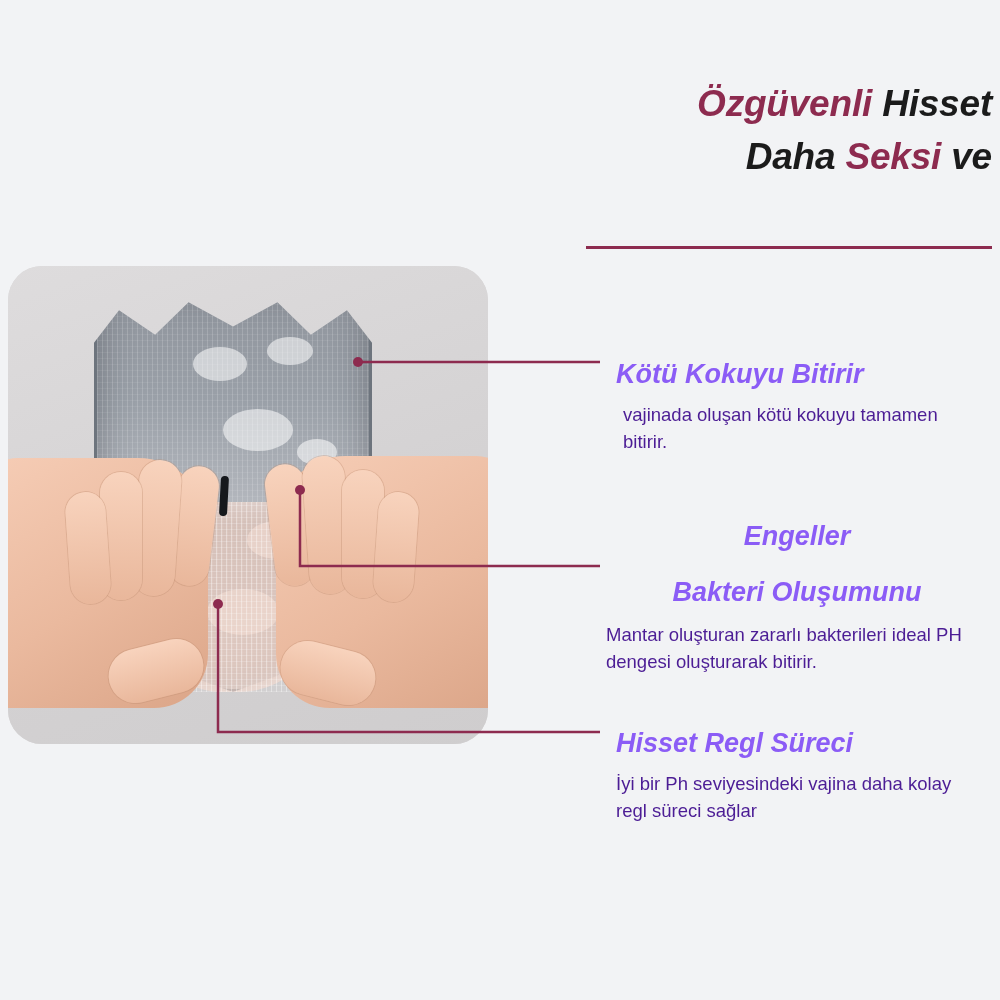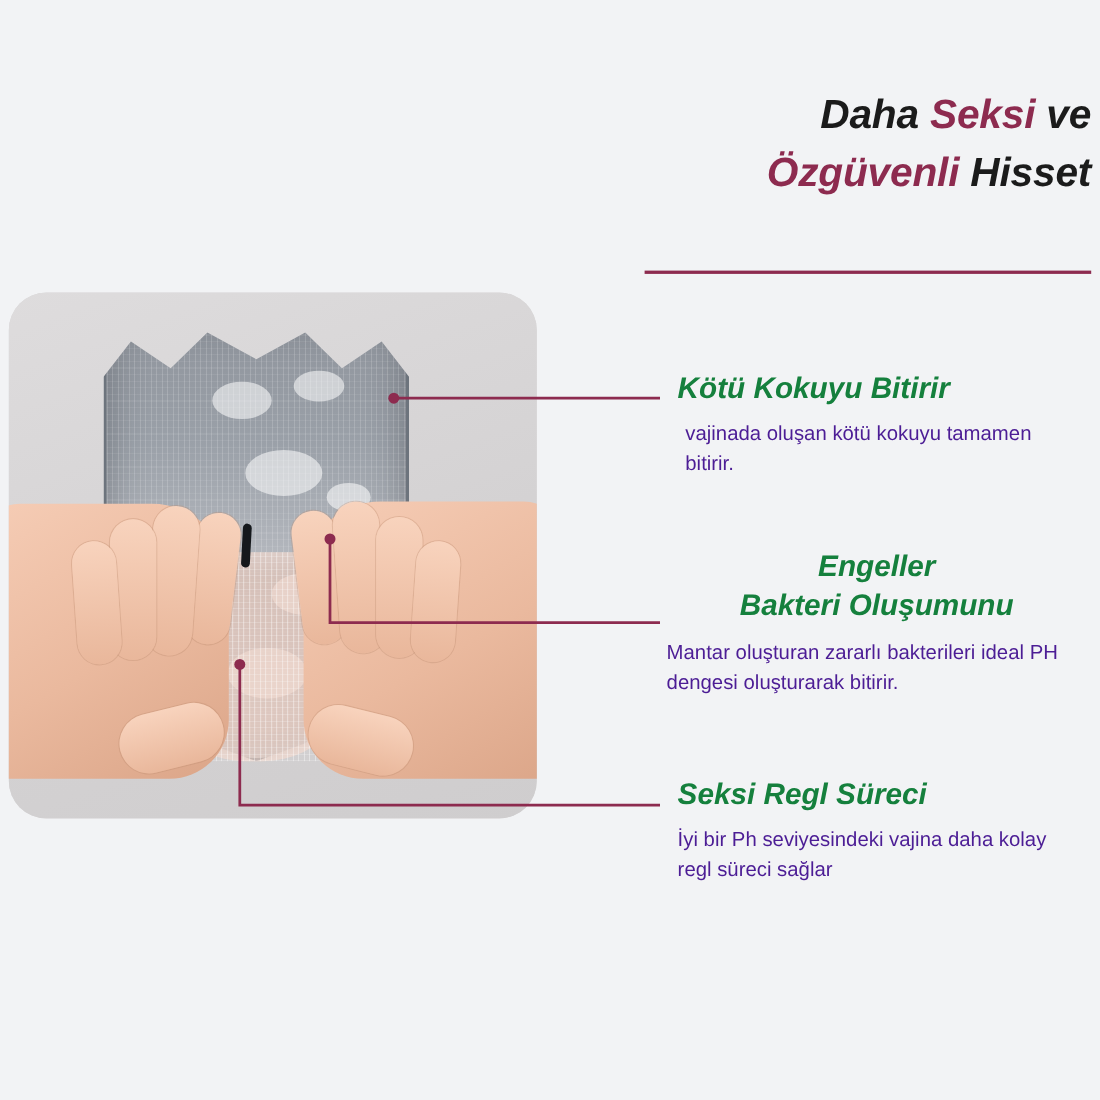--- a/index.html
+++ b/index.html
@@ -175,22 +175,23 @@
 
   
   .feature {
     position: absolute;
     width: 368px;
   }
   .feature-title {
     font-size: 27px;
     font-weight: bold;
     font-style: italic;
-    color: #15803d;
+    color: #8b5cf6;
     line-height: 1.3;
+    margin-top: 21px;
   }
   .feature-title.center { text-align: center; }
   .feature-body {
     margin-top: 9px;
     font-size: 18.5px;
     color: #4c1d95;
     line-height: 1.47;
   }
 
   #feat-0 { left: 616px; top: 336px; }
@@ -203,24 +204,24 @@
   #feat-2 { left: 616px; top: 705px; }
   #feat-2 .feature-body { margin-left: 0px; }
 </style>
 </head>
 <body>
 
 <div class="canvas">
 
   <div class="headline">
     <div>
+      <span class="accent">Özgüvenli</span><span> Hisset</span>
+    </div>
+    <div>
       <span>Daha </span><span class="accent">Seksi</span><span> ve</span>
-    </div>
-    <div>
-      <span class="accent">Özgüvenli</span><span> Hisset</span>
     </div>
   </div>
 
   <div class="headline-rule"></div>
 
   <div class="photo-card">
     <div class="photo-bg"></div>
     <div class="garment">
       <div class="lace l1"></div>
       <div class="lace l2"></div>
@@ -266,17 +267,17 @@
     <div class="feature-body">vajinada oluşan kötü kokuyu tamamen bitirir.</div>
   </div>
 
   <div class="feature" id="feat-1">
     <div class="feature-title center">Engeller</div>
     <div class="feature-title center">Bakteri Oluşumunu</div>
     <div class="feature-body">Mantar oluşturan zararlı bakterileri ideal PH dengesi oluşturarak bitirir.</div>
   </div>
 
   <div class="feature" id="feat-2">
-    <div class="feature-title">Seksi Regl Süreci</div>
+    <div class="feature-title">Hisset Regl Süreci</div>
     <div class="feature-body">İyi bir Ph seviyesindeki vajina daha kolay regl süreci sağlar</div>
   </div>
 
 </div>
 
 </body></html>

